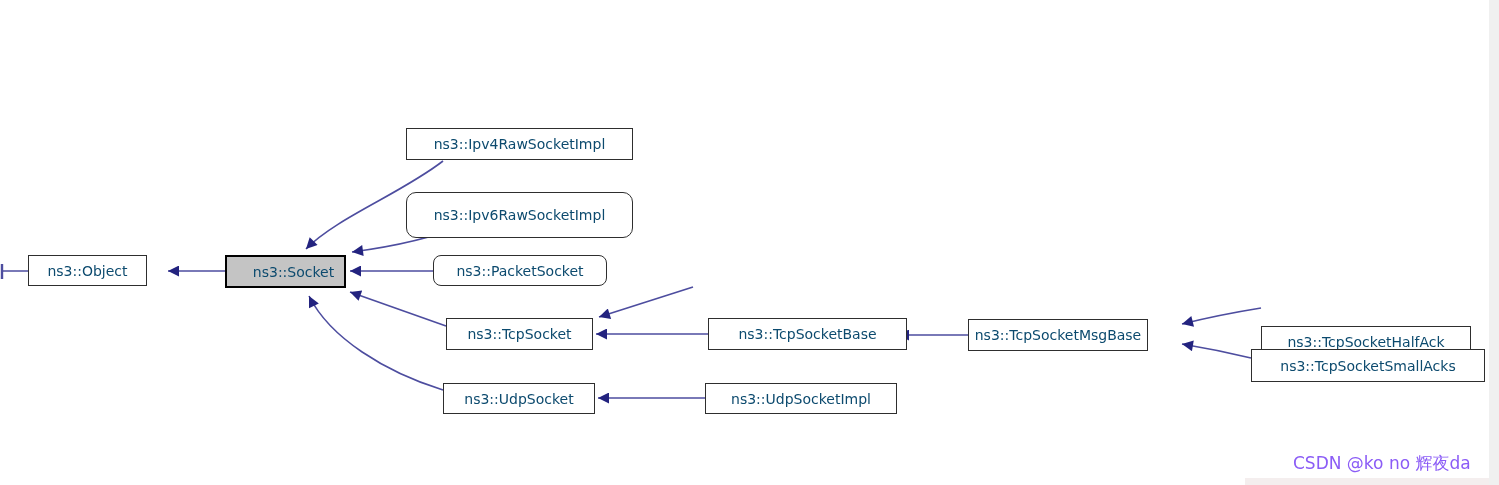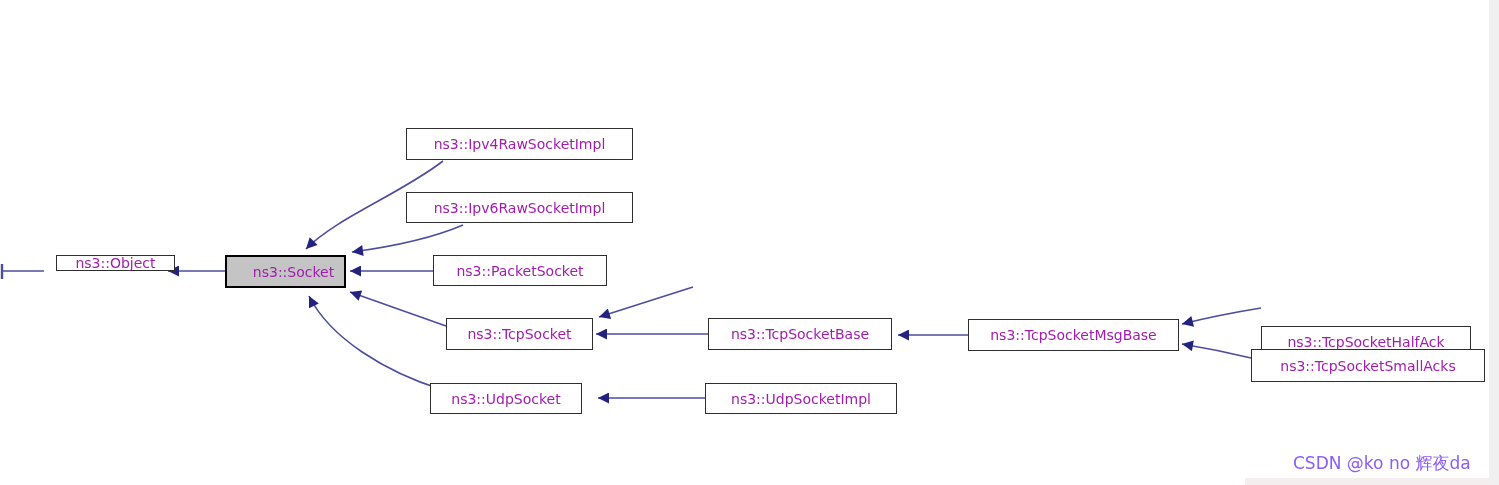--- a/index.html
+++ b/index.html
@@ -10,21 +10,21 @@
     overflow:hidden;
     font-family:"DejaVu Sans","Liberation Sans",sans-serif;
   }
   #edges{position:absolute;left:0;top:0;width:1499px;height:485px;}
   .node{
     position:absolute;
     box-sizing:border-box;
     border:1px solid #2e2e2e;
     background:#ffffff;
     display:flex;align-items:center;justify-content:center;
-    font-size:14px;color:#a21caf;
+    font-size:14px;color:#0c4a6e;
     white-space:nowrap;
     cursor:pointer;
     z-index:2;
   }
   .node.highlight{
     border:2px solid #000000;
     background:#c4c4c4;
   }
   .watermark{
     position:absolute;
@@ -37,32 +37,32 @@
     position:absolute;
     right:0;top:0;width:10px;height:485px;
     background:#f0f0f0;z-index:1;
   }
   .bottom-strip{
     position:absolute;
     left:1245px;top:478px;width:244px;height:7px;
     background:#f4eeee;z-index:1;
   }
   
-  .n-object    {left:56px;  top:255px; width:119px; height:16px;}
+  .n-object    {left:28px;  top:255px; width:119px; height:31px;}
   .n-socket    {left:225px; top:255px; width:121px; height:33px;padding-left:16px;}
   .n-ipv4      {left:406px; top:128px; width:227px; height:32px;}
-  .n-ipv6      {left:406px; top:192px; width:227px; height:31px;}
-  .n-packet    {left:433px; top:255px; width:174px; height:31px;}
+  .n-ipv6      {left:406px; top:192px; width:227px; height:46px;border-radius:10px;}
+  .n-packet    {left:433px; top:255px; width:174px; height:31px;border-radius:8px;}
   .n-nsc       {left:693px; top:255px; width:212px; height:31px;}
   .n-tcp       {left:446px; top:318px; width:147px; height:32px;}
-  .n-tcpbase   {left:708px; top:318px; width:184px; height:32px;}
-  .n-msgbase   {left:968px; top:319px; width:211px; height:32px;}
+  .n-tcpbase   {left:708px; top:318px; width:199px; height:32px;}
+  .n-msgbase   {left:968px; top:319px; width:180px; height:32px;}
   .n-halfack   {left:1261px;top:286px; width:210px; height:32px;margin-top:40px;}
   .n-smallacks {left:1251px;top:349px; width:234px; height:33px;}
-  .n-udp       {left:430px; top:383px; width:152px; height:31px;}
+  .n-udp       {left:443px; top:383px; width:152px; height:31px;}
   .n-udpimpl   {left:705px; top:383px; width:192px; height:31px;}
 </style>
 </head>
 <body>
 
 <div id="canvas">
 
   <svg id="edges" width="1499" height="485" viewBox="0 0 1499 485" fill="none" stroke="#4d4d9f" stroke-width="1.6">
     <defs>
       <marker id="arrow" viewBox="0 0 10 10" refX="10" refY="5" markerWidth="15" markerHeight="11" markerUnits="userSpaceOnUse" orient="auto">

